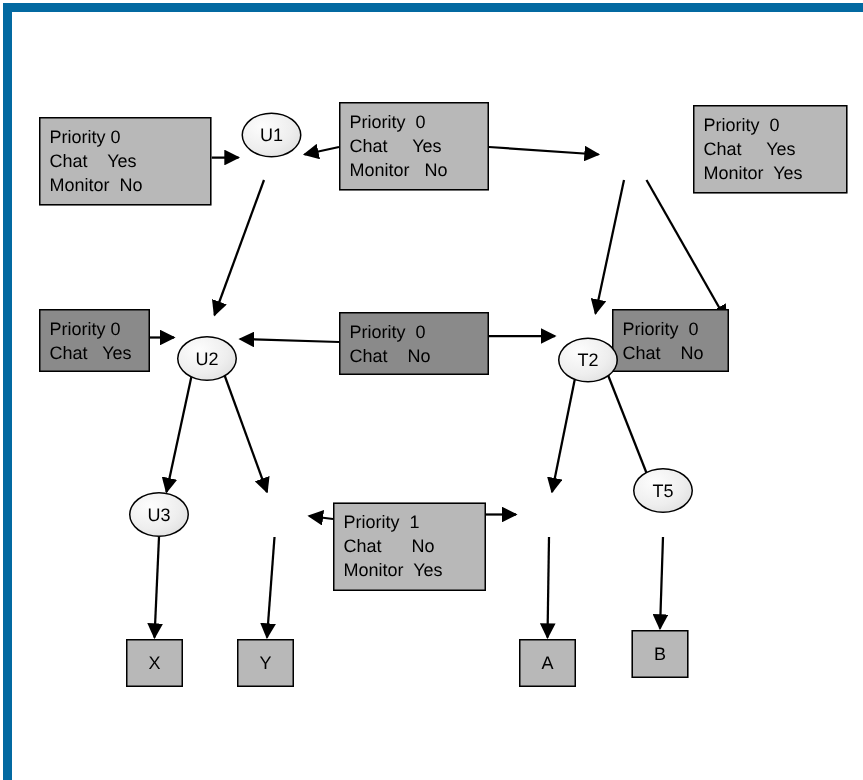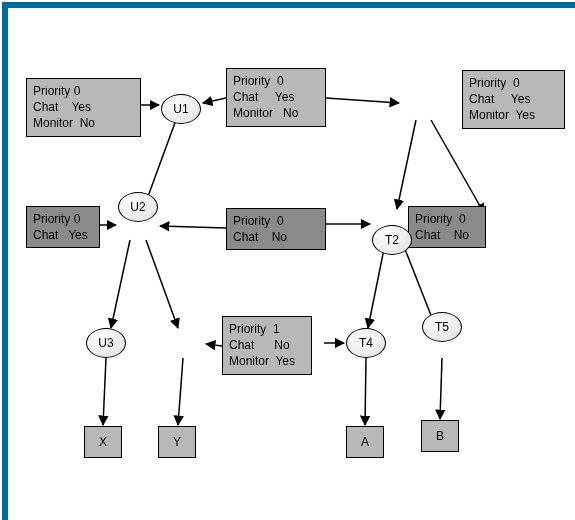--- a/index.html
+++ b/index.html
@@ -119,29 +119,28 @@
 Monitor   No</div>
   <div class="attrbox light" style="left:454px; top:62px; width:103px;">Priority  0
 Chat     Yes
 Monitor  Yes</div>
   <div class="attrbox dark" style="left:18px; top:198px; width:74px;">Priority 0
 Chat   Yes</div>
   <div class="attrbox dark" style="left:218px; top:200px; width:100px;">Priority  0
 Chat    No</div>
   <div class="attrbox dark" style="left:400px; top:198px; width:78px;">Priority  0
 Chat    No</div>
-  <div class="attrbox light" style="left:214px; top:308px; width:90px;">Priority  1
+  <div class="attrbox light" style="left:214px; top:327px; width:102px;">Priority  1
 Chat      No
 Monitor  Yes</div>
 
-  <div class="node" style="left:153px; top:86px;">U1</div>
-  <div class="node" style="left:110px; top:184px;">U2</div>
+  <div class="node" style="left:153px; top:67px;">U1</div>
+  <div class="node" style="left:110px; top:216px;">U2</div>
   <div class="node" style="left:364px; top:217px;">T2</div>
   <div class="node" style="left:78px;  top:320px;">U3</div>
-  <div class="node" style="left:338px; top:320px;">T4</div>
   <div class="node" style="left:414px; top:304px;">T5</div>
 
   <div class="leaf" style="left:76px;  top:418px;">X</div>
   <div class="leaf" style="left:150px; top:418px;">Y</div>
   <div class="leaf" style="left:338px; top:418px;">A</div>
   <div class="leaf" style="left:413px; top:412px;">B</div>
 
 </div>
 
 </body></html>

